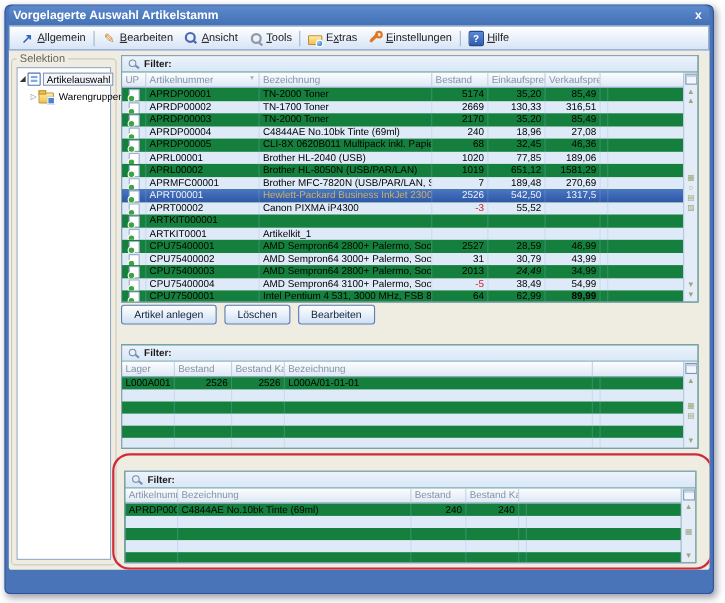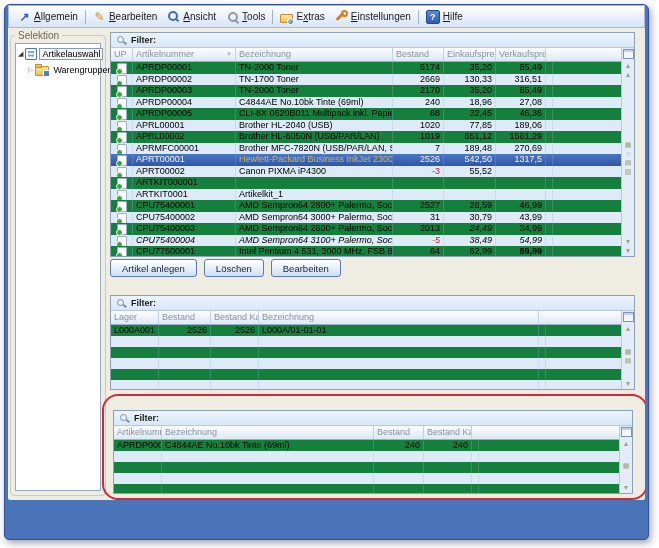--- a/index.html
+++ b/index.html
@@ -91,20 +91,24 @@
   .btnrow{position:absolute;left:102px;top:231px;display:flex;gap:7px}
   .btn{height:18px;padding:0 11px;font-size:9.5px;border:1px solid #5a7ab8;border-radius:3px;
     background:linear-gradient(#ffffff,#cfe0f4);color:#10203a;display:flex;align-items:center;font-family:"Liberation Sans",sans-serif}
 
   .red-annotation{position:absolute;left:94px;top:366px;width:542px;height:102px;border:2px solid #cf2a38;border-radius:16px;pointer-events:none;z-index:5}
 </style>
 </head>
 <body>
 
 <div class="window">
+  <div class="titlebar">
+    <span>Vorgelagerte Auswahl Artikelstamm</span>
+    <span class="close">x</span>
+  </div>
 
   <div class="menubar">
       <div class="menu-item">
         <span class="mi icon-allgemein">↗</span>
         <span><u>A</u>llgemein</span>
       </div>
       <span class="menu-sep"></span>
       <div class="menu-item">
         <span class="mi icon-bearbeiten">✎</span>
         <span><u>B</u>earbeiten</span>
@@ -311,21 +315,21 @@
               </div>
               <div class="g-row" style="height: 11.5px; line-height: 11.5px;">
                 <div class="cell a-c" style="width: 22px;"><span class="up-icon"></span></div>
                 <div class="cell a-l" style="width: 103px;">CPU75400003</div>
                 <div class="cell a-l bez" style="width: 157px;">AMD Sempron64 2800+ Palermo, Sockel 754</div>
                 <div class="cell a-r" style="width: 51px;">2013</div>
                 <div class="cell a-r" style="width: 52px; font-style: italic;">24,49</div>
                 <div class="cell a-r" style="width: 50px;">34,99</div>
                 <div class="cell fill"></div>
               </div>
-              <div class="g-row alt" style="height: 11.5px; line-height: 11.5px; font-style: italic;">
+              <div class="g-row alt" style="height: 11.5px; line-height: 11.5px;">
                 <div class="cell a-c" style="width: 22px;"><span class="up-icon"></span></div>
                 <div class="cell a-l" style="width: 103px;">CPU75400004</div>
                 <div class="cell a-l bez" style="width: 157px;">AMD Sempron64 3100+ Palermo, Sockel 754</div>
                 <div class="cell a-r neg" style="width: 51px;">-5</div>
                 <div class="cell a-r" style="width: 52px;">38,49</div>
                 <div class="cell a-r" style="width: 50px;">54,99</div>
                 <div class="cell fill"></div>
               </div>
               <div class="g-row" style="height: 11.5px; line-height: 11.5px;">
                 <div class="cell a-c" style="width: 22px;"><span class="up-icon"></span></div>

